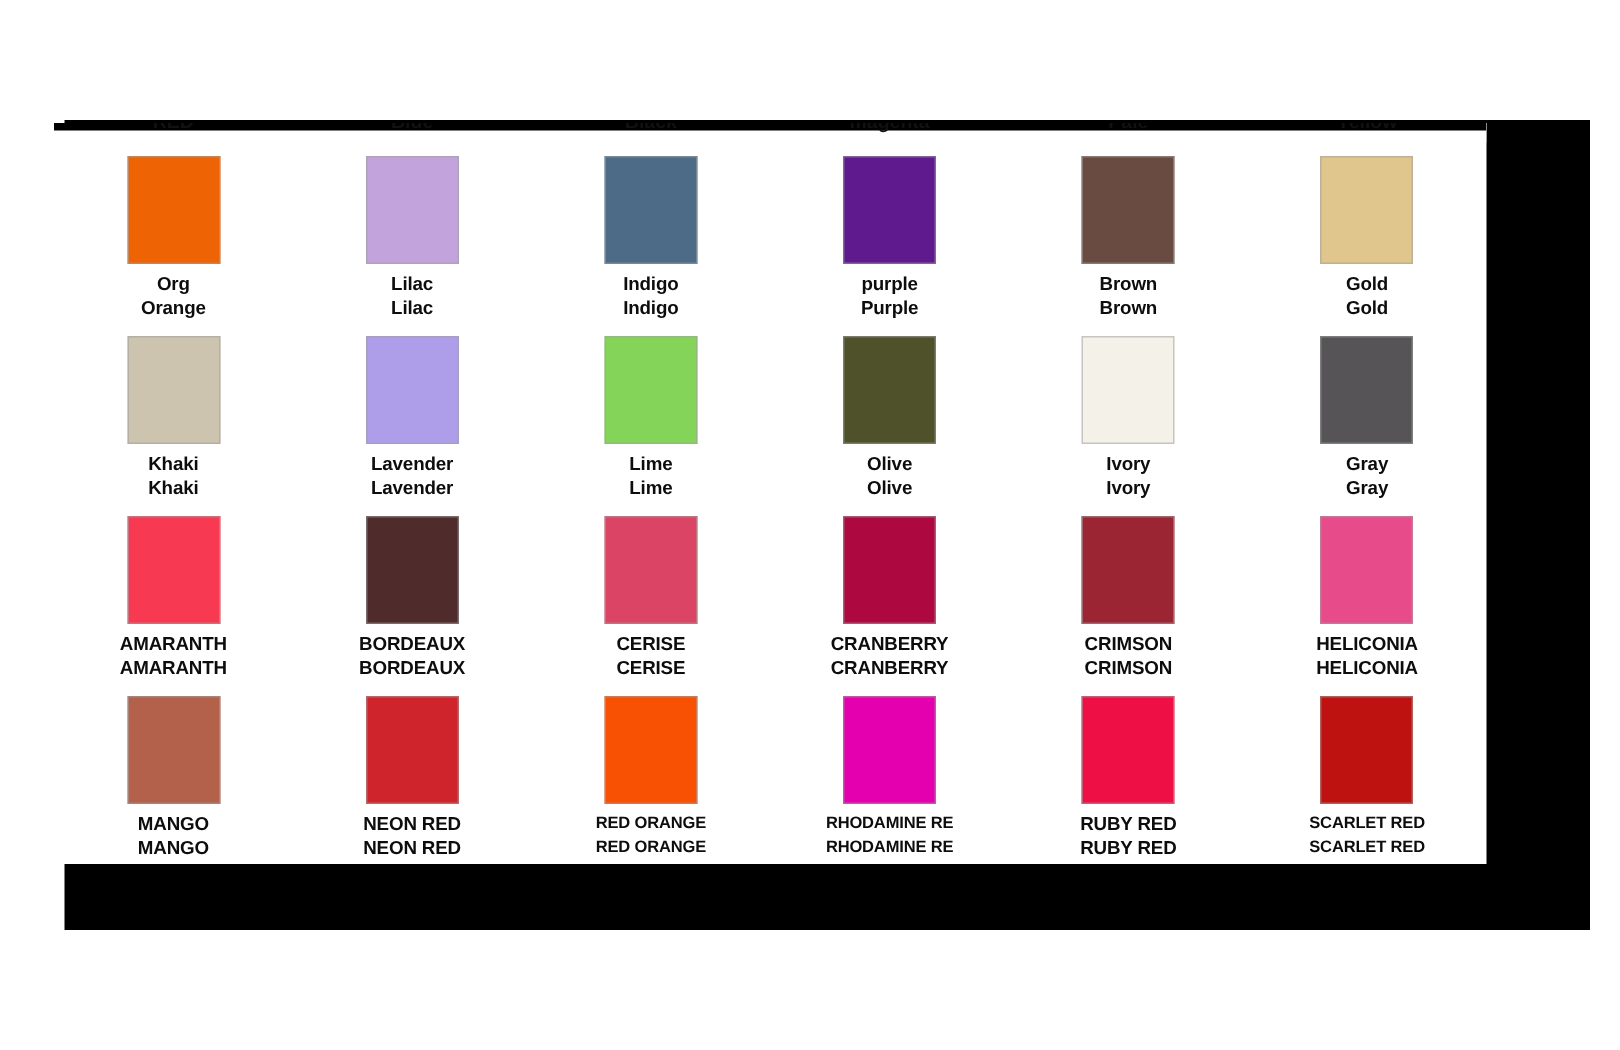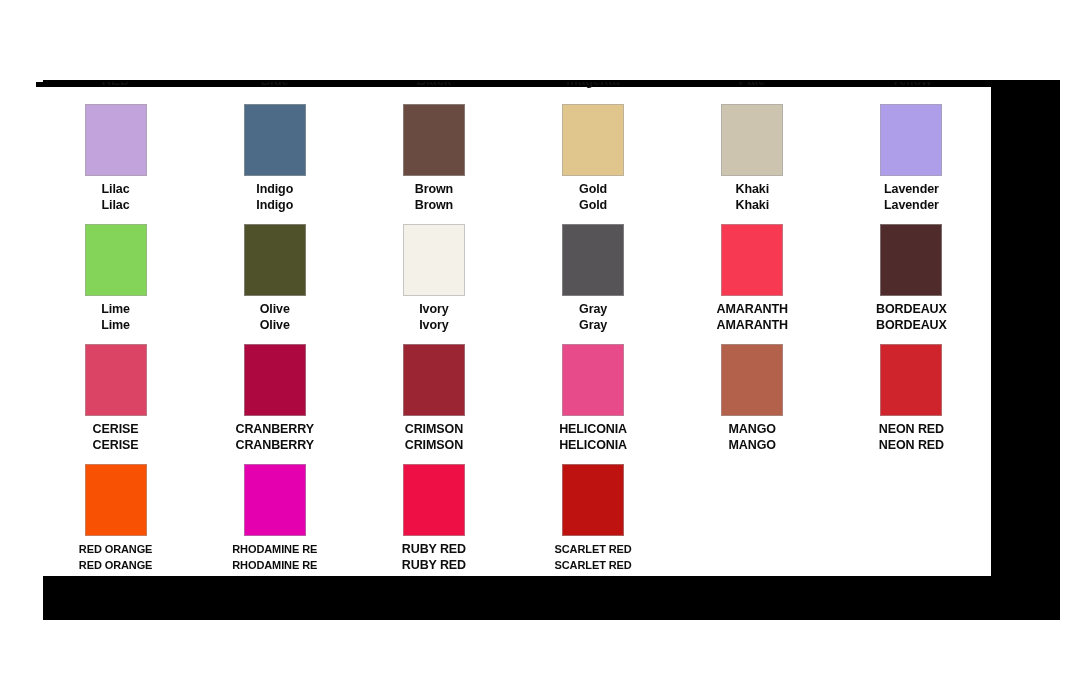--- a/index.html
+++ b/index.html
@@ -126,28 +126,38 @@
         <div class="col-header">Blue</div>
         <div class="col-header">Black</div>
         <div class="col-header">magenta</div>
         <div class="col-header">Pale</div>
         <div class="col-header">Yellow</div>
       </div>
   </div>
 
   <div id="grid">
       <div class="cell">
+        <div class="swatch" style="background: rgb(238, 100, 5);"></div>
+        <div class="swatch-label">Org</div>
+        <div class="swatch-label second">Orange</div>
+      </div>
+      <div class="cell">
         <div class="swatch" style="background: rgb(195, 163, 220);"></div>
         <div class="swatch-label">Lilac</div>
         <div class="swatch-label second">Lilac</div>
       </div>
       <div class="cell">
         <div class="swatch" style="background: rgb(77, 106, 134);"></div>
         <div class="swatch-label">Indigo</div>
         <div class="swatch-label second">Indigo</div>
+      </div>
+      <div class="cell">
+        <div class="swatch" style="background: rgb(95, 27, 142);"></div>
+        <div class="swatch-label">purple</div>
+        <div class="swatch-label second">Purple</div>
       </div>
       <div class="cell">
         <div class="swatch" style="background: rgb(106, 75, 66);"></div>
         <div class="swatch-label">Brown</div>
         <div class="swatch-label second">Brown</div>
       </div>
       <div class="cell">
         <div class="swatch" style="background: rgb(224, 197, 141);"></div>
         <div class="swatch-label">Gold</div>
         <div class="swatch-label second">Gold</div>

